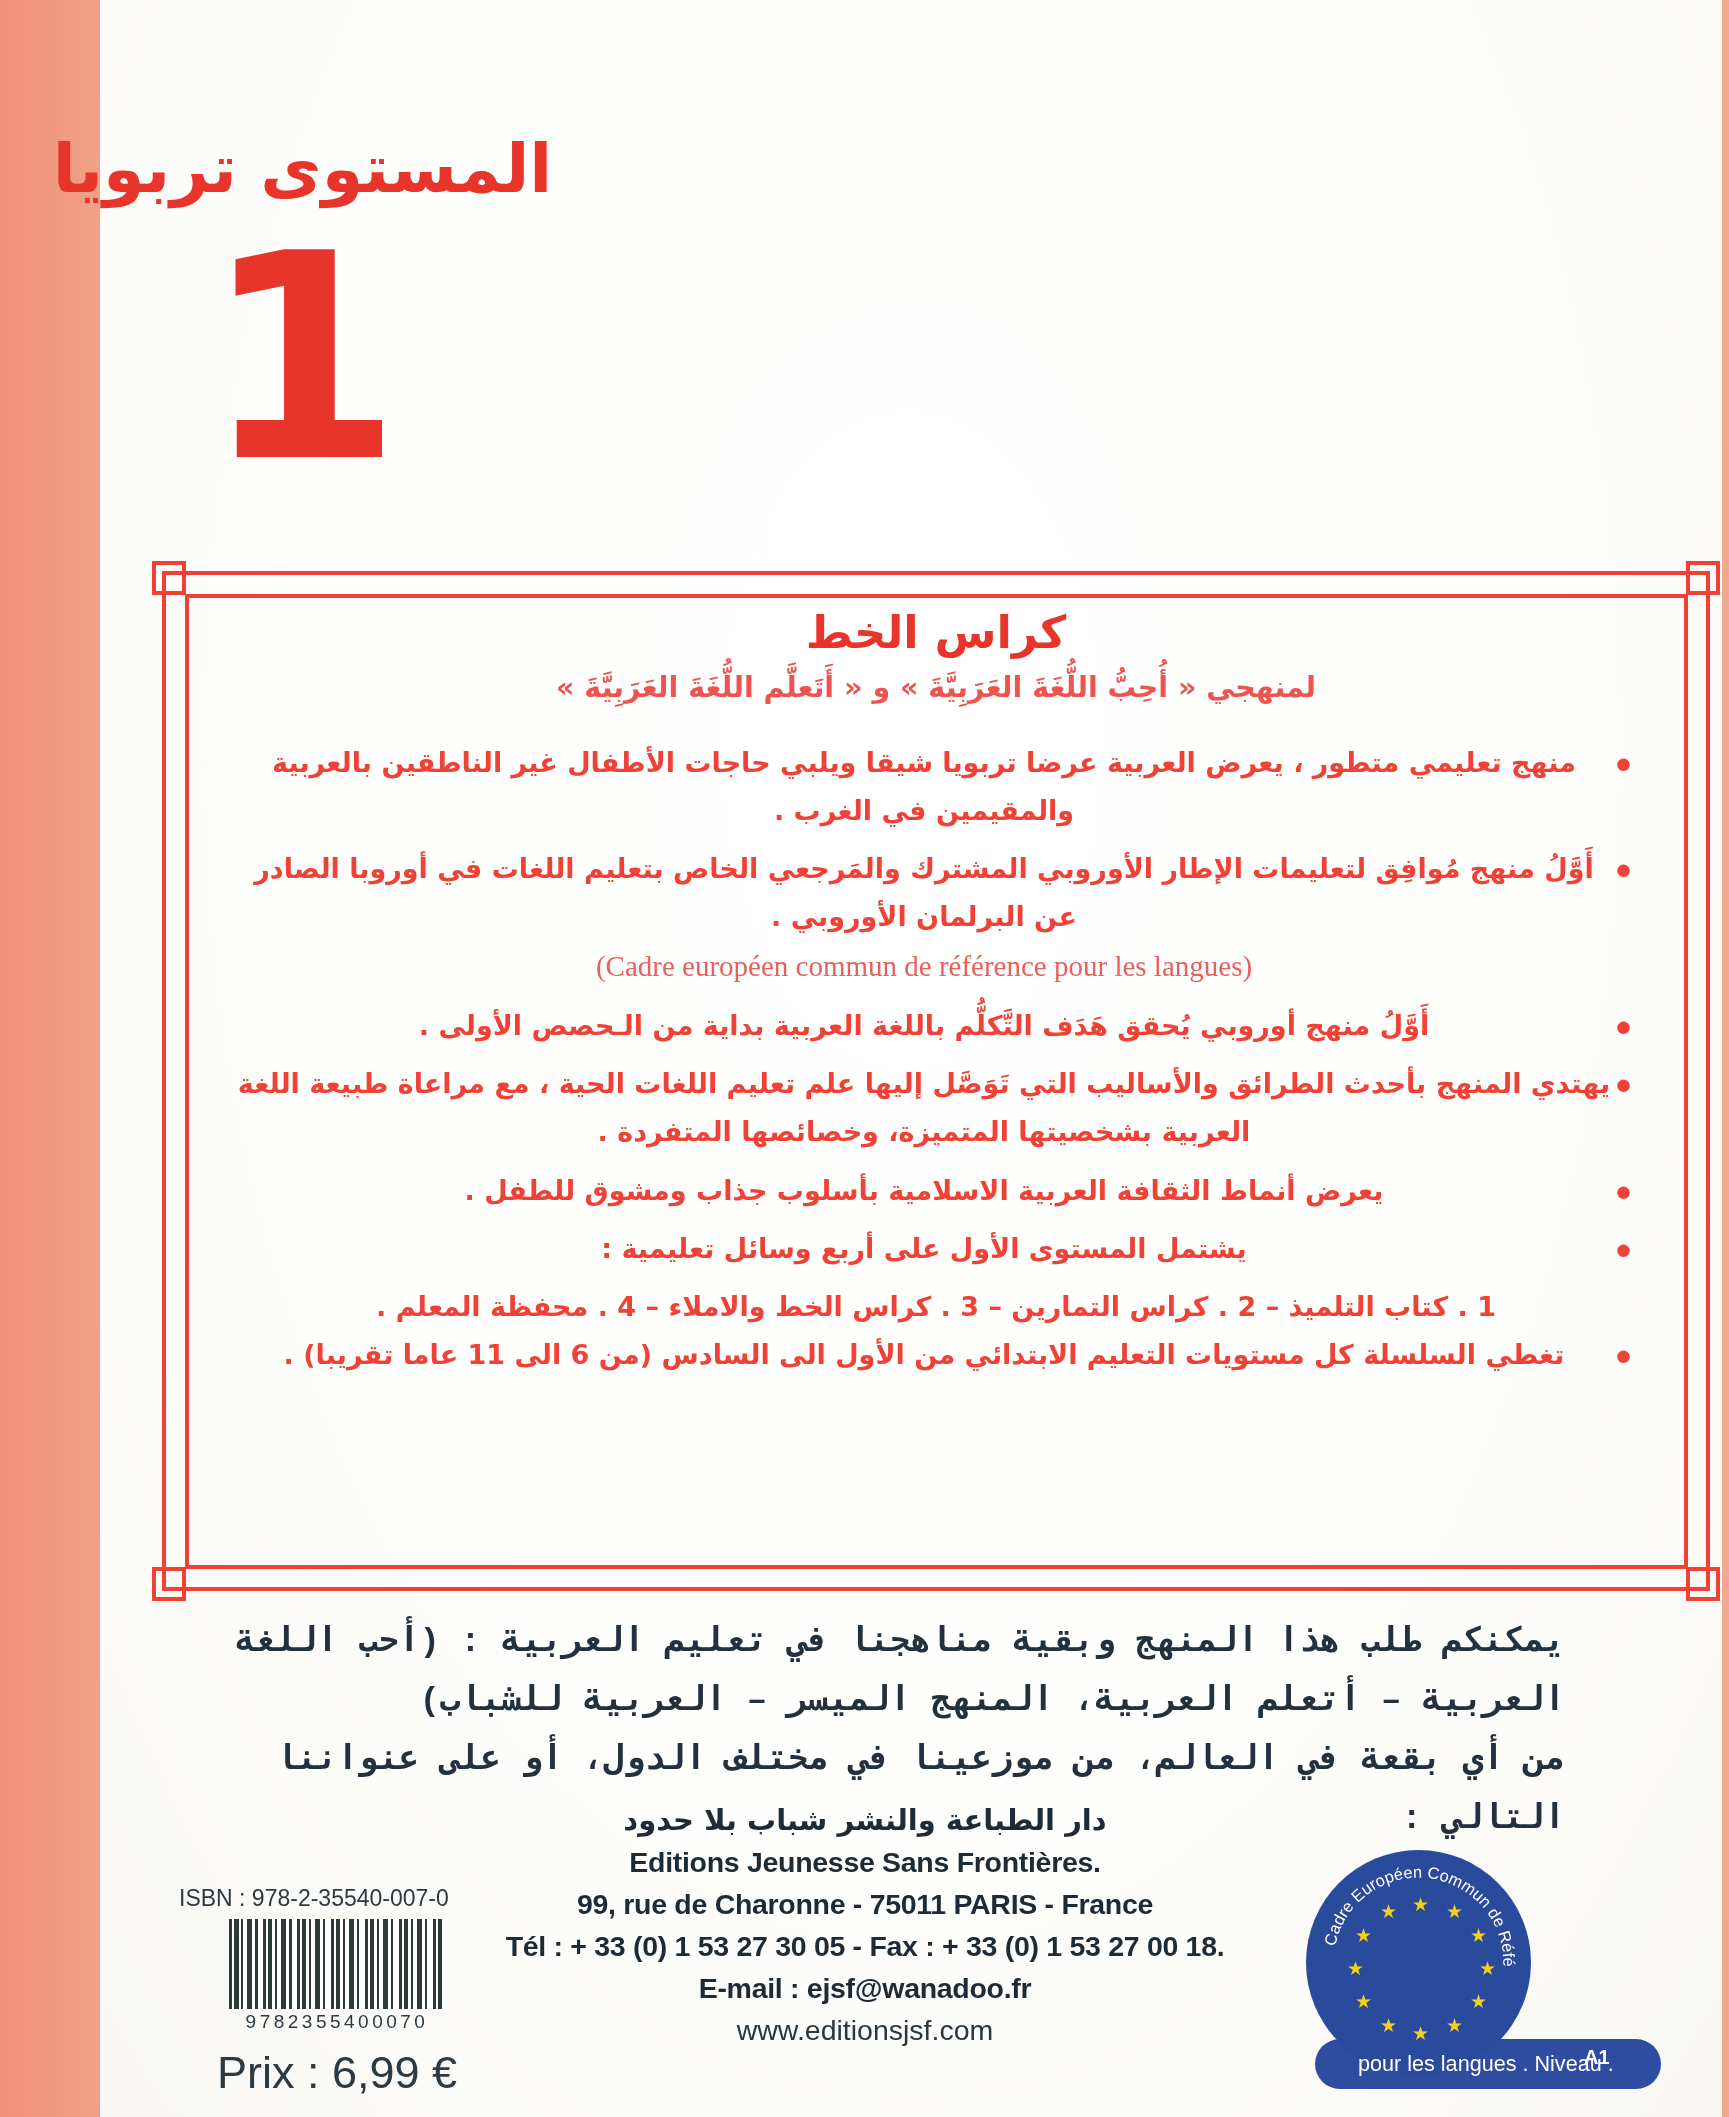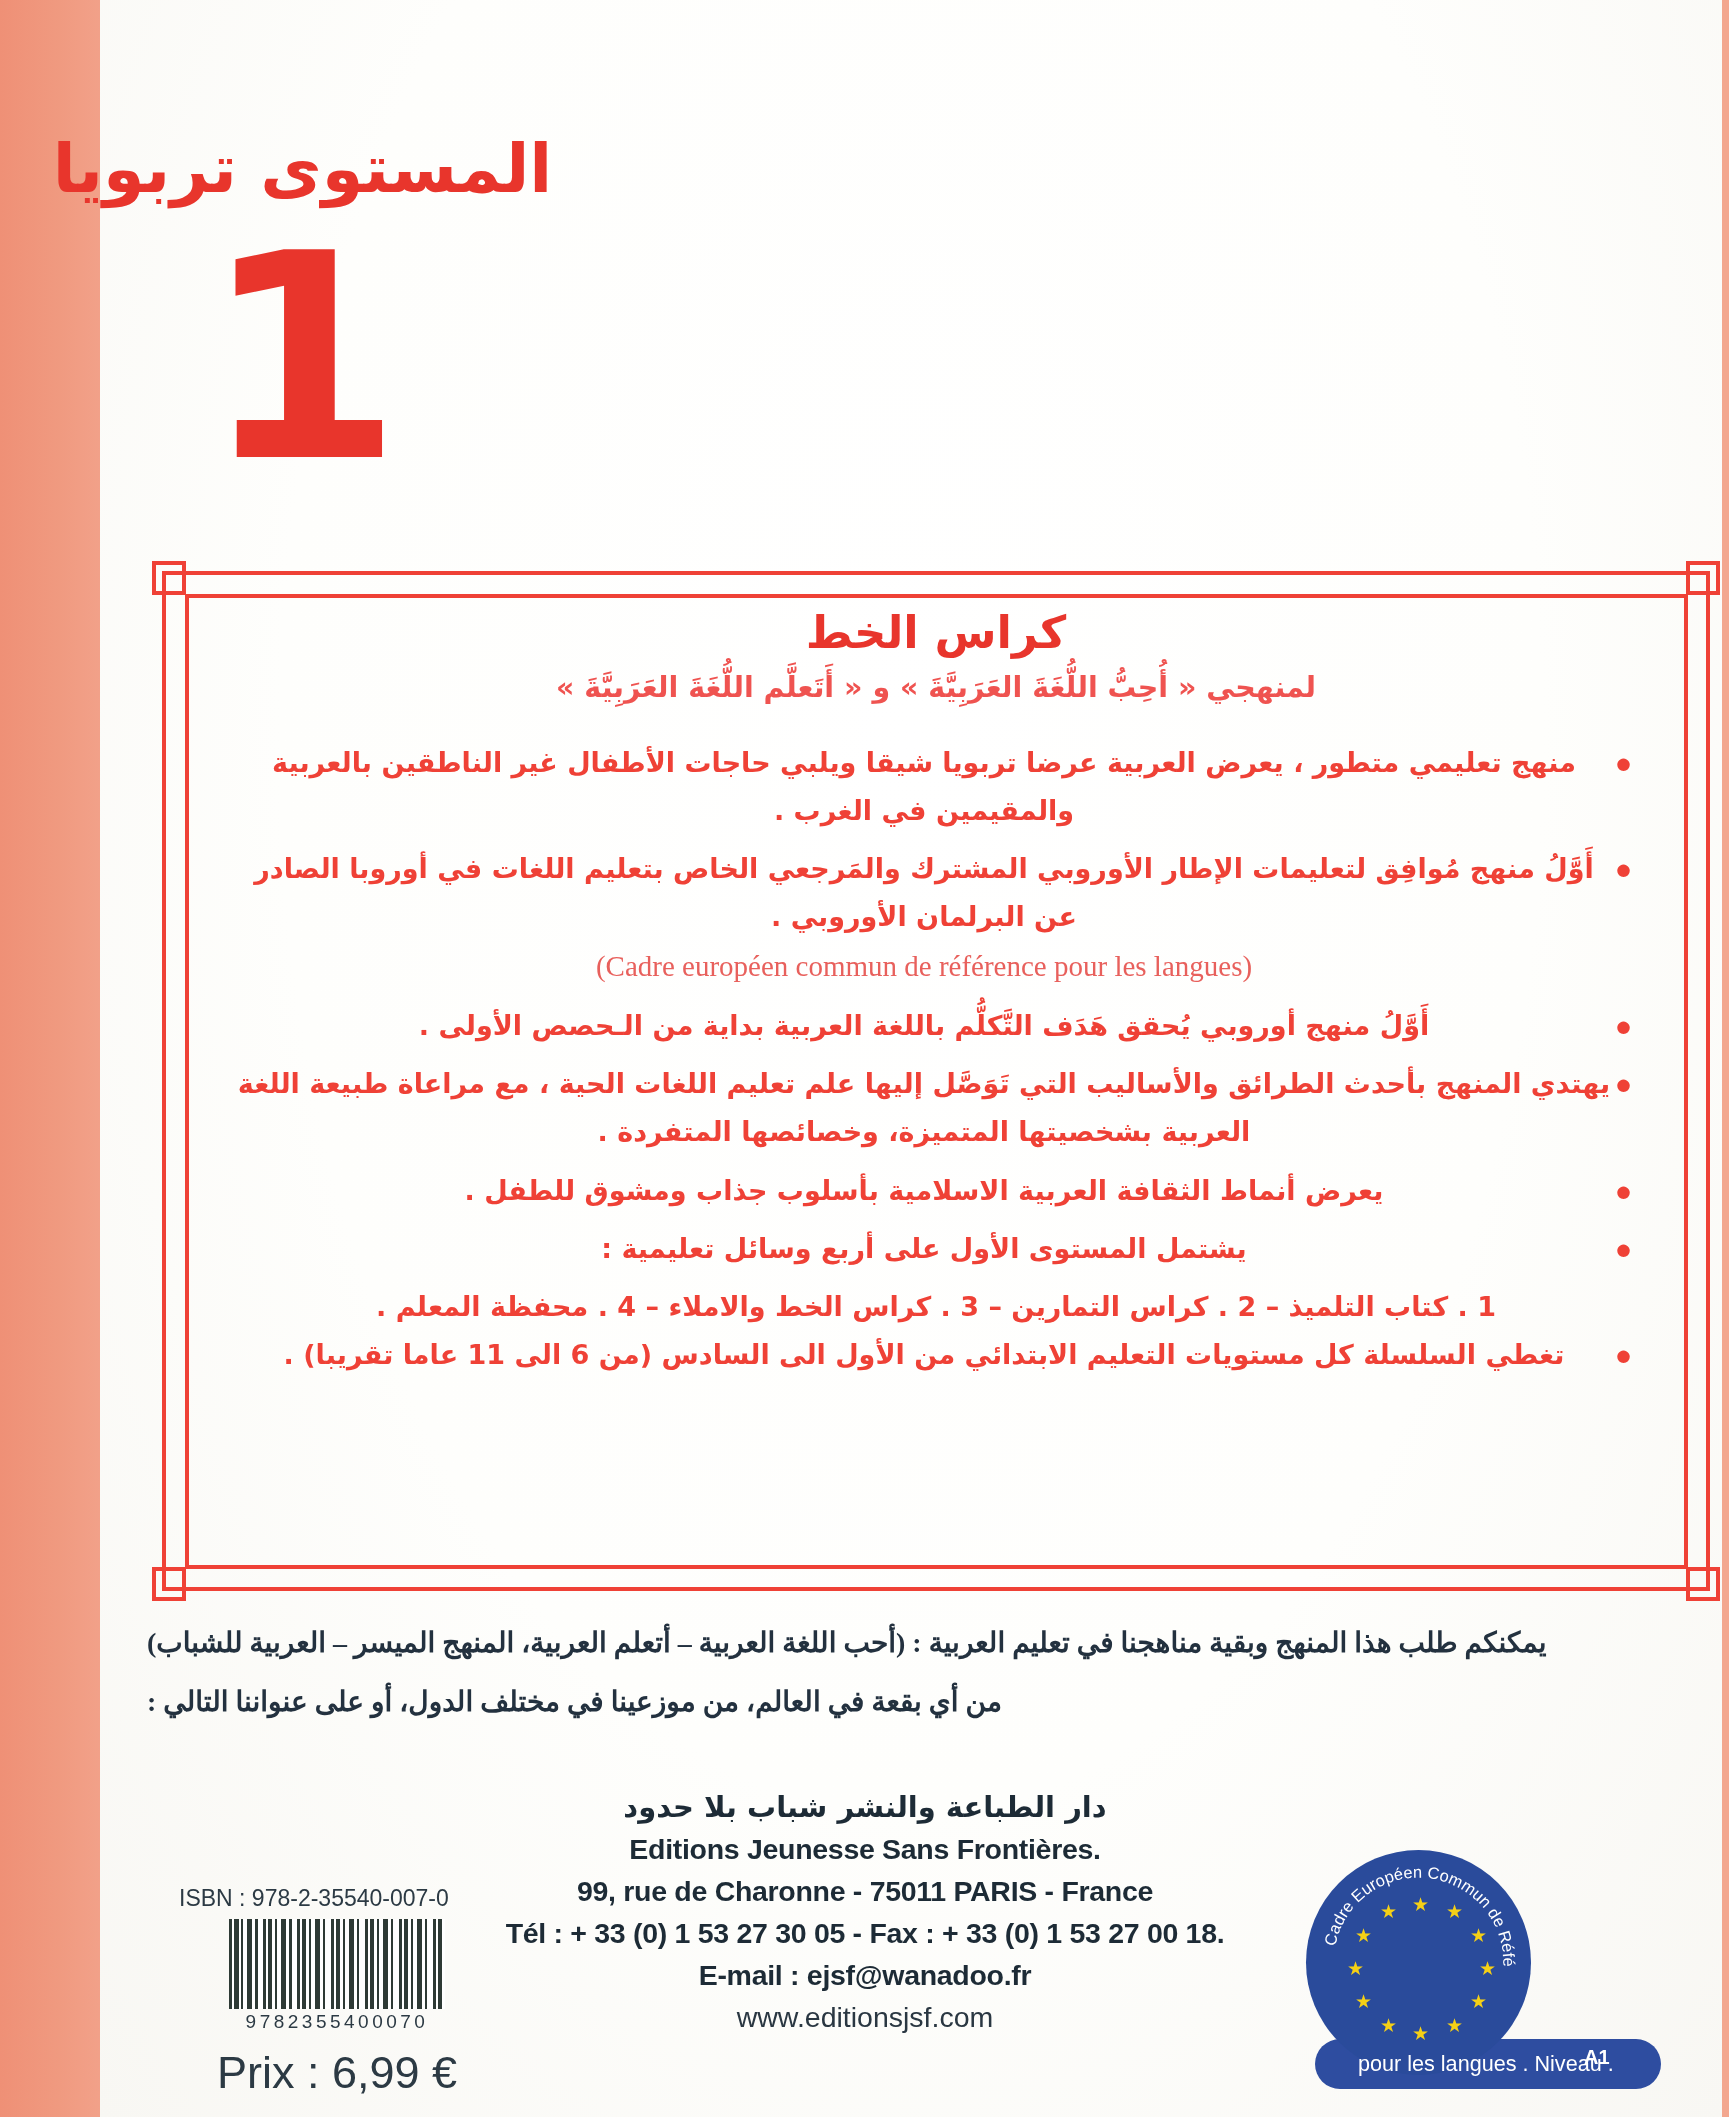--- a/index.html
+++ b/index.html
@@ -160,42 +160,43 @@
     text-align: center;
     direction: rtl;
   }
 
   
   .order-block {
     position: absolute;
     left: 147px; top: 1613px;
     width: 1418px;
     direction: rtl;
-    text-align: left;
-    font-family: Liberation Serif, serif;
-    font-weight: bold;
-    font-size: 28px;
+    text-align: right;
+    font-family: Liberation Mono, monospace;
+    font-weight: bold;
+    font-size: 34px;
     line-height: 59px;
     color: #23313f;
   }
 
   
   .publisher {
     position: absolute;
     left: 372px; top: 1786px;
     width: 986px;
     text-align: center;
   }
   .pub-ar {
     font-family: "DejaVu Sans", sans-serif;
     font-weight: bold;
     font-size: 29px;
     direction: rtl;
     color: #1d2b36;
     line-height: 42px;
+    margin-top: 13px;
   }
   .pub-line {
     font-family: "Liberation Sans", sans-serif;
     font-weight: bold;
     font-size: 28.5px;
     color: #1d2b36;
     line-height: 42px;
     letter-spacing: -0.3px;
   }
   .pub-web {

